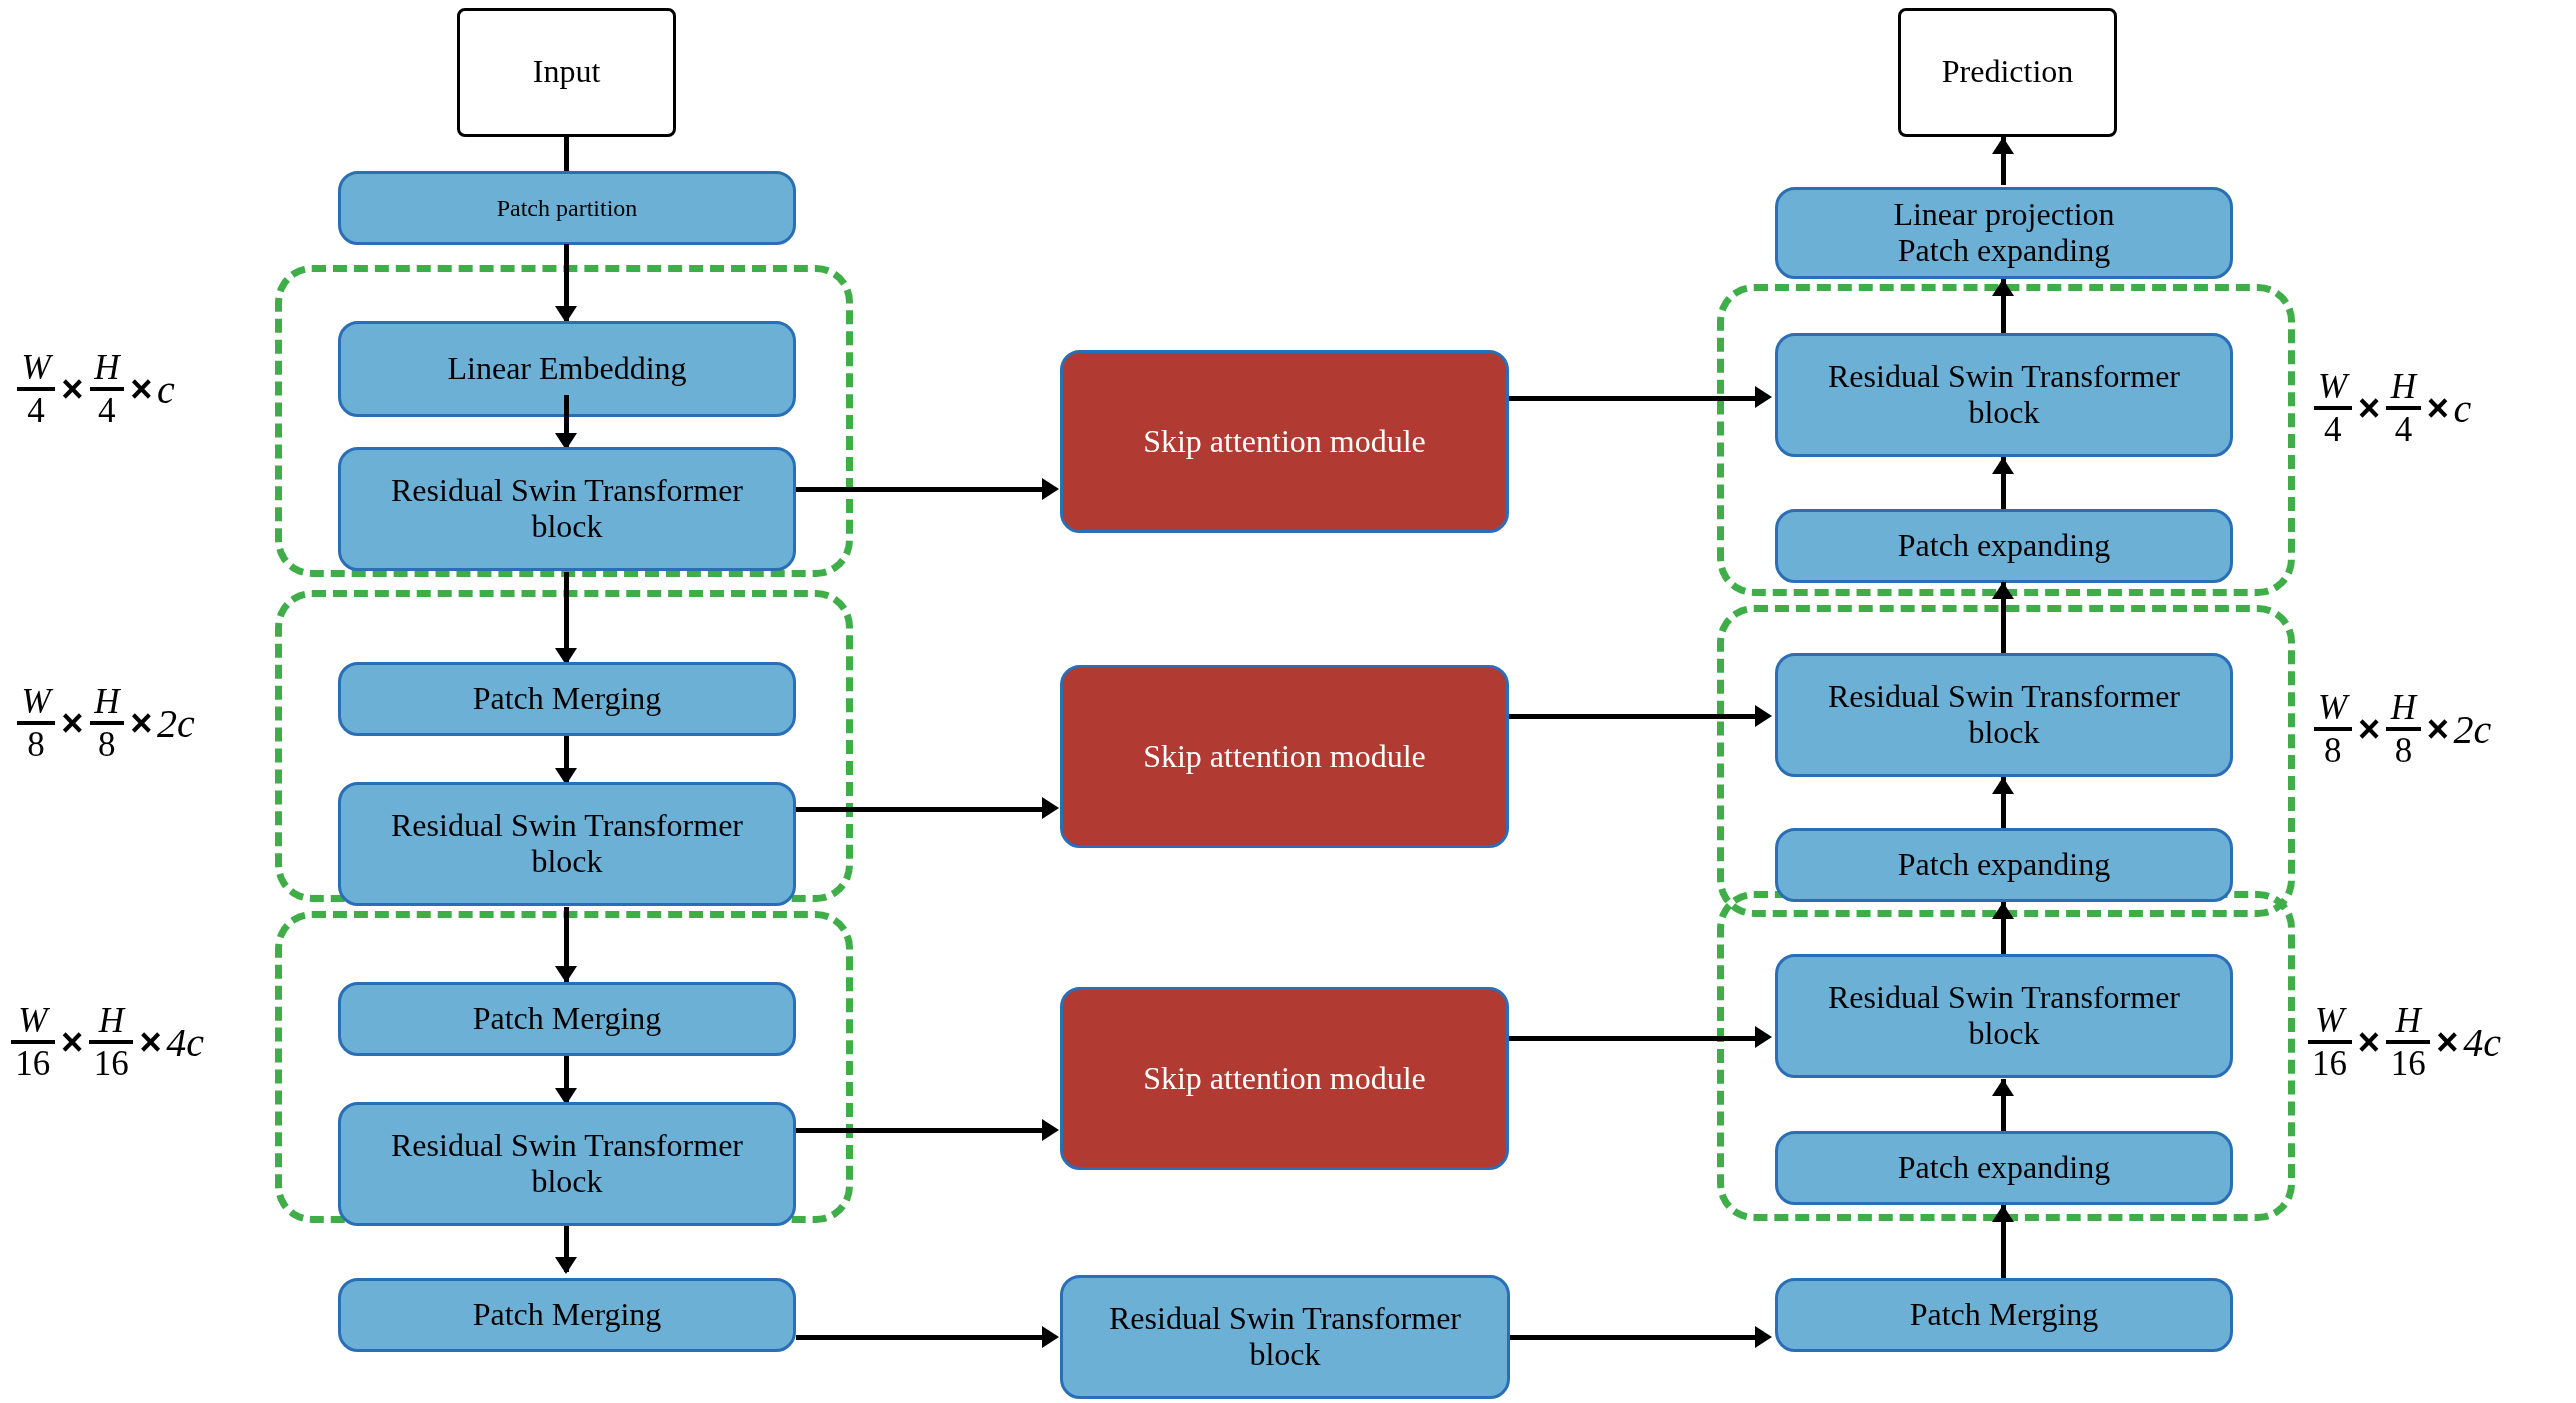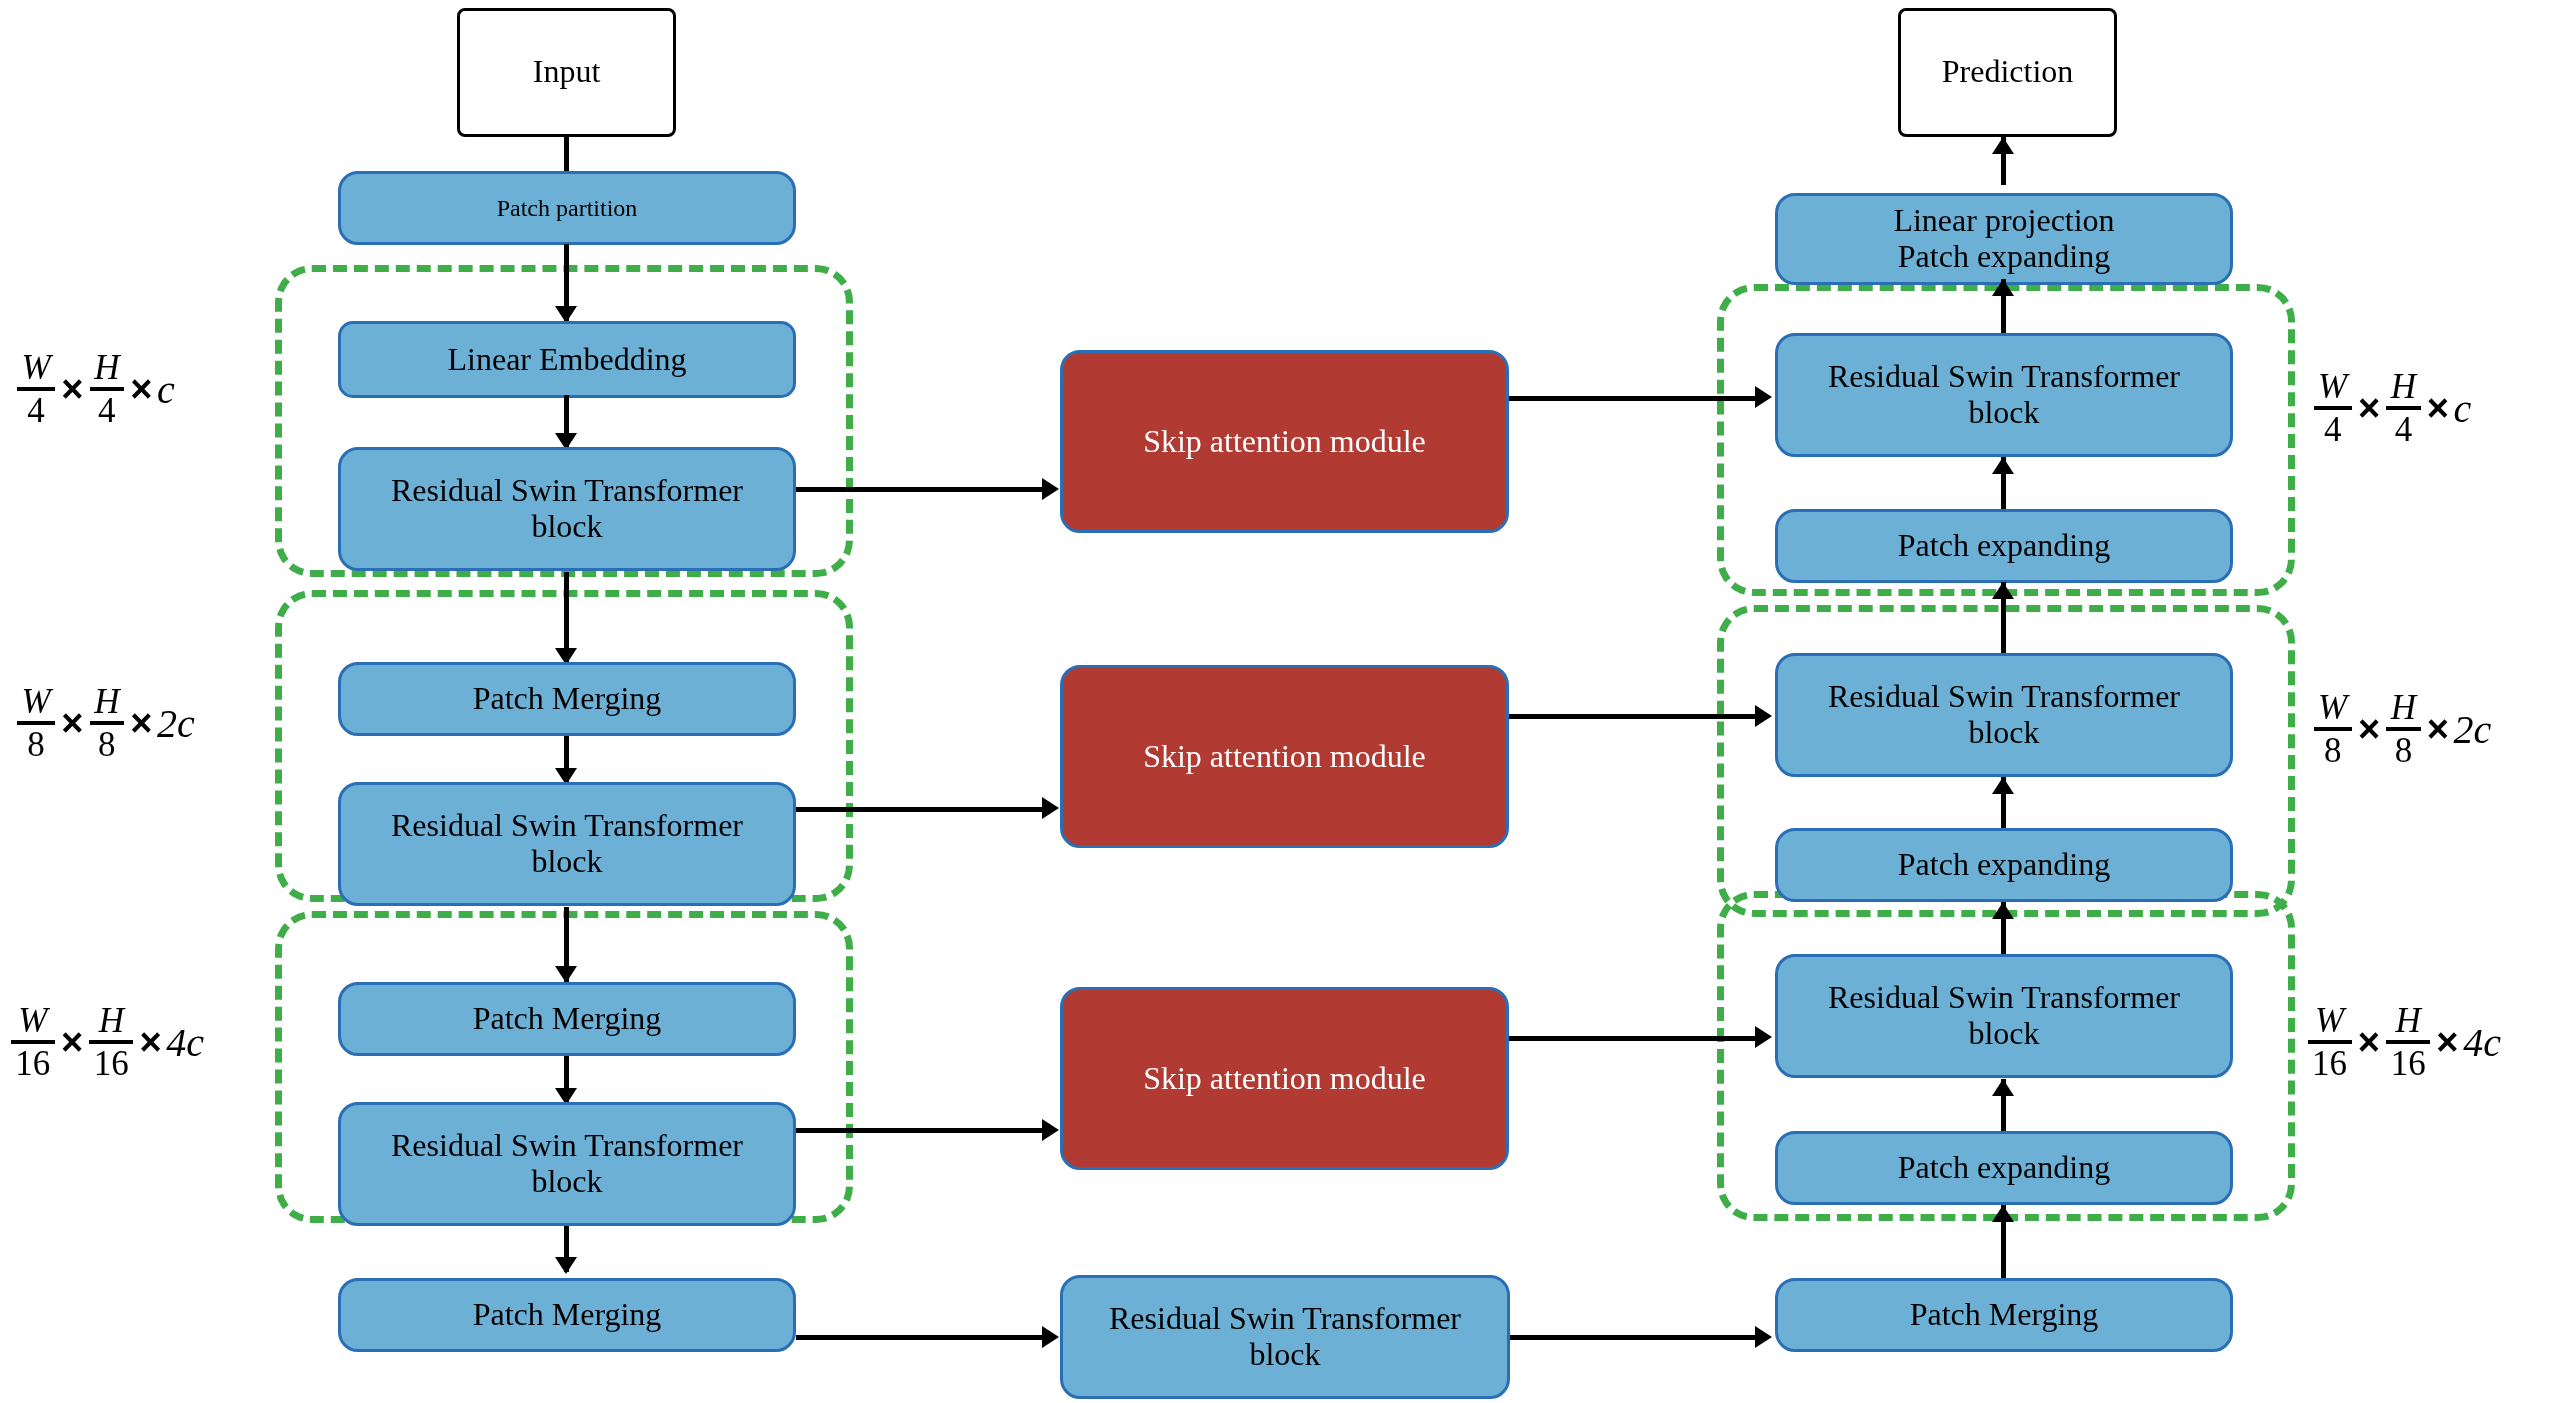--- a/index.html
+++ b/index.html
@@ -61,21 +61,21 @@
   <div class="vline" style="left:564px;top:137px;height:48px;"></div>
   <div class="arrow-down" style="left:555px;top:178px;"></div>
 
   <div class="node blue" style="left:338px;top:171px;width:458px;height:74px;font-size:24px;">
     <span>Patch partition</span>
   </div>
 
   <div class="vline" style="left:564px;top:244px;height:77px;"></div>
   <div class="arrow-down" style="left:555px;top:306px;"></div>
 
-  <div class="node blue" style="left:338px;top:321px;width:458px;height:77px;font-size:32px;border-radius:15px;">
+  <div class="node blue" style="left:338px;top:321px;width:458px;height:96px;font-size:32px;">
     <span>Linear Embedding</span>
   </div>
 
   <div class="vline" style="left:564px;top:395px;height:54px;"></div>
   <div class="arrow-down" style="left:555px;top:433px;"></div>
 
   <div class="node blue" style="left:338px;top:447px;width:458px;height:124px;font-size:32px;">
     <span style="white-space:pre-line;">Residual Swin Transformer
 block</span>
   </div>
@@ -158,21 +158,21 @@
   <div class="hline" style="left:1510px;top:1335px;width:246px;"></div>
   <div class="arrow-right" style="left:1755px;top:1326px;"></div>
 
   <div class="node plain" style="left:1898px;top:7.7px;width:219px;height:129px;font-size:32px;">
     <span>Prediction</span>
   </div>
 
   <div class="vline" style="left:2001px;top:137px;height:48px;"></div>
   <div class="arrow-up" style="left:1992px;top:137px;"></div>
 
-  <div class="node blue" style="left:1775px;top:193px;width:458px;height:92px;font-size:32px;">
+  <div class="node blue" style="left:1775px;top:187px;width:458px;height:92px;font-size:32px;">
     <span style="white-space:pre-line;">Linear projection
 Patch expanding</span>
   </div>
 
   <div class="vline" style="left:2001px;top:279px;height:57px;"></div>
   <div class="arrow-up" style="left:1992px;top:279px;"></div>
 
   <div class="node blue" style="left:1775px;top:333px;width:458px;height:124px;font-size:32px;">
     <span style="white-space:pre-line;">Residual Swin Transformer
 block</span>

